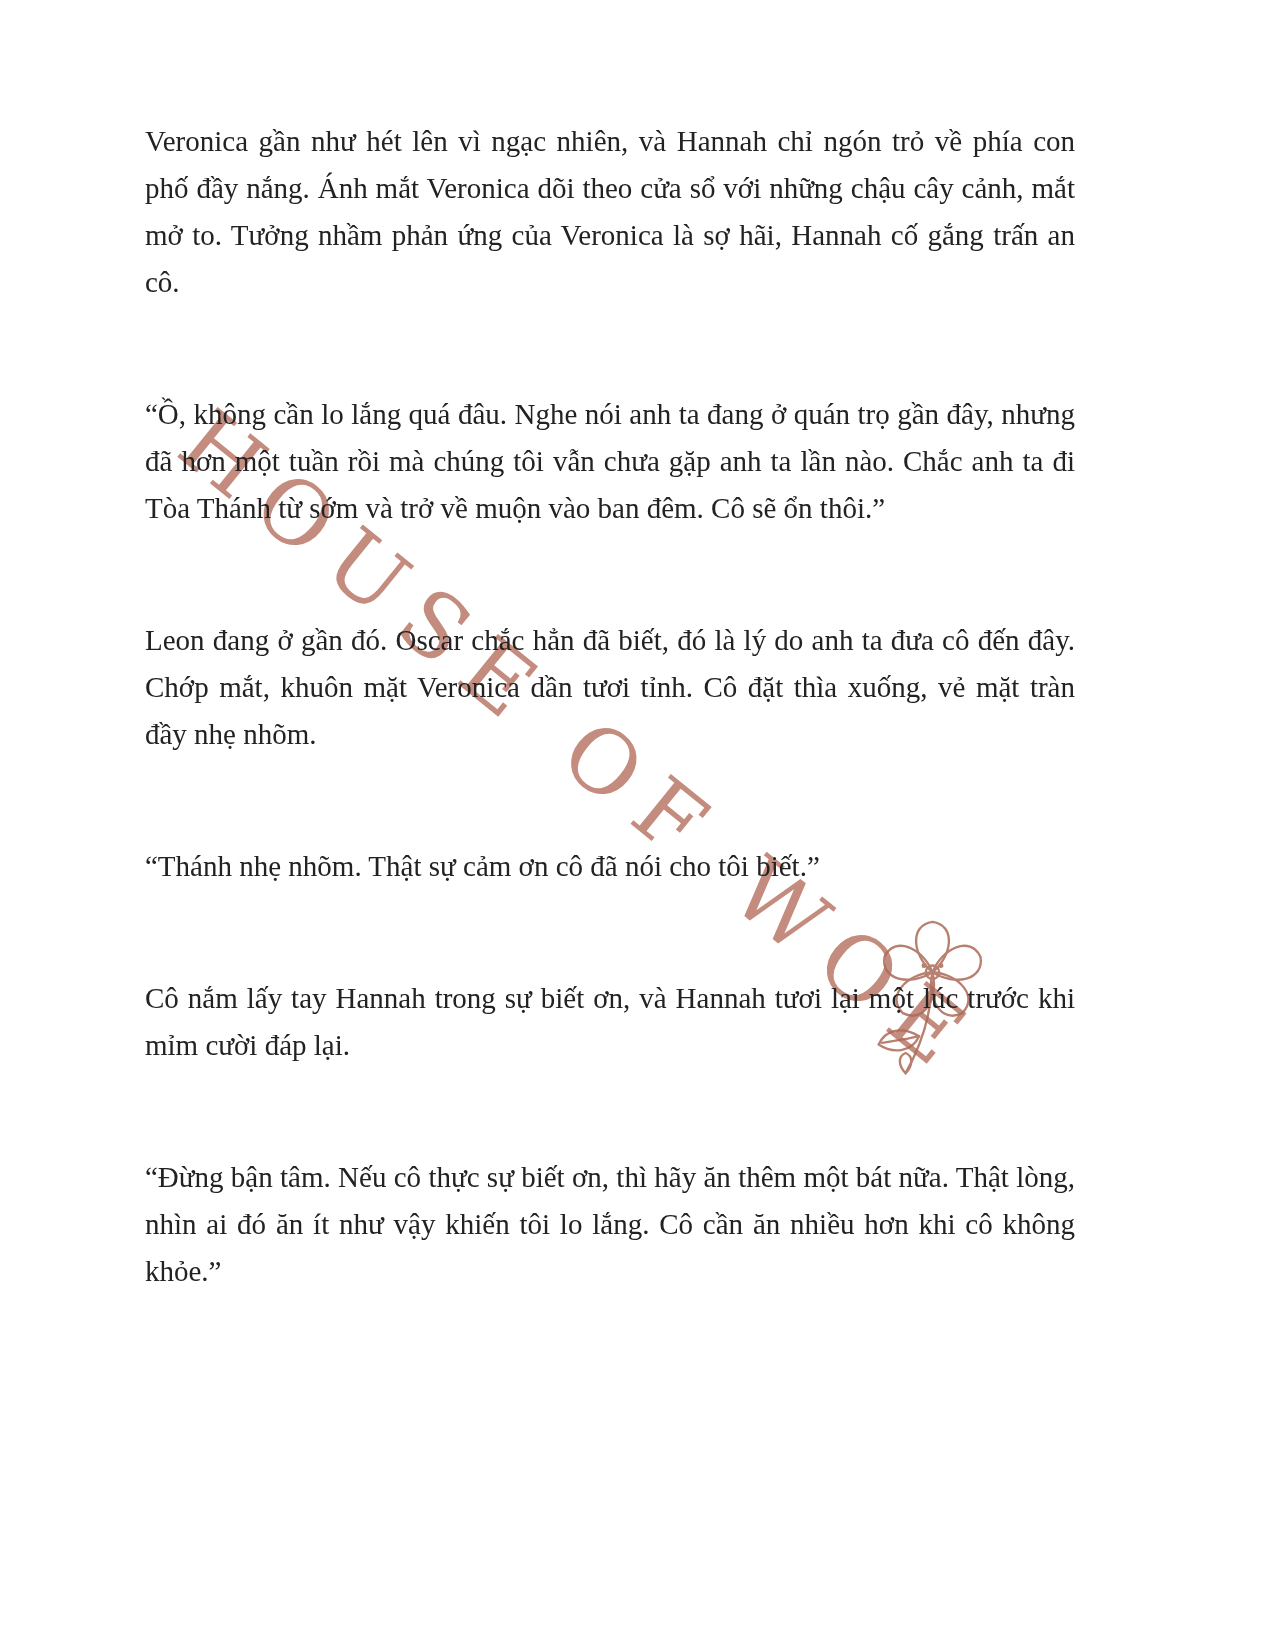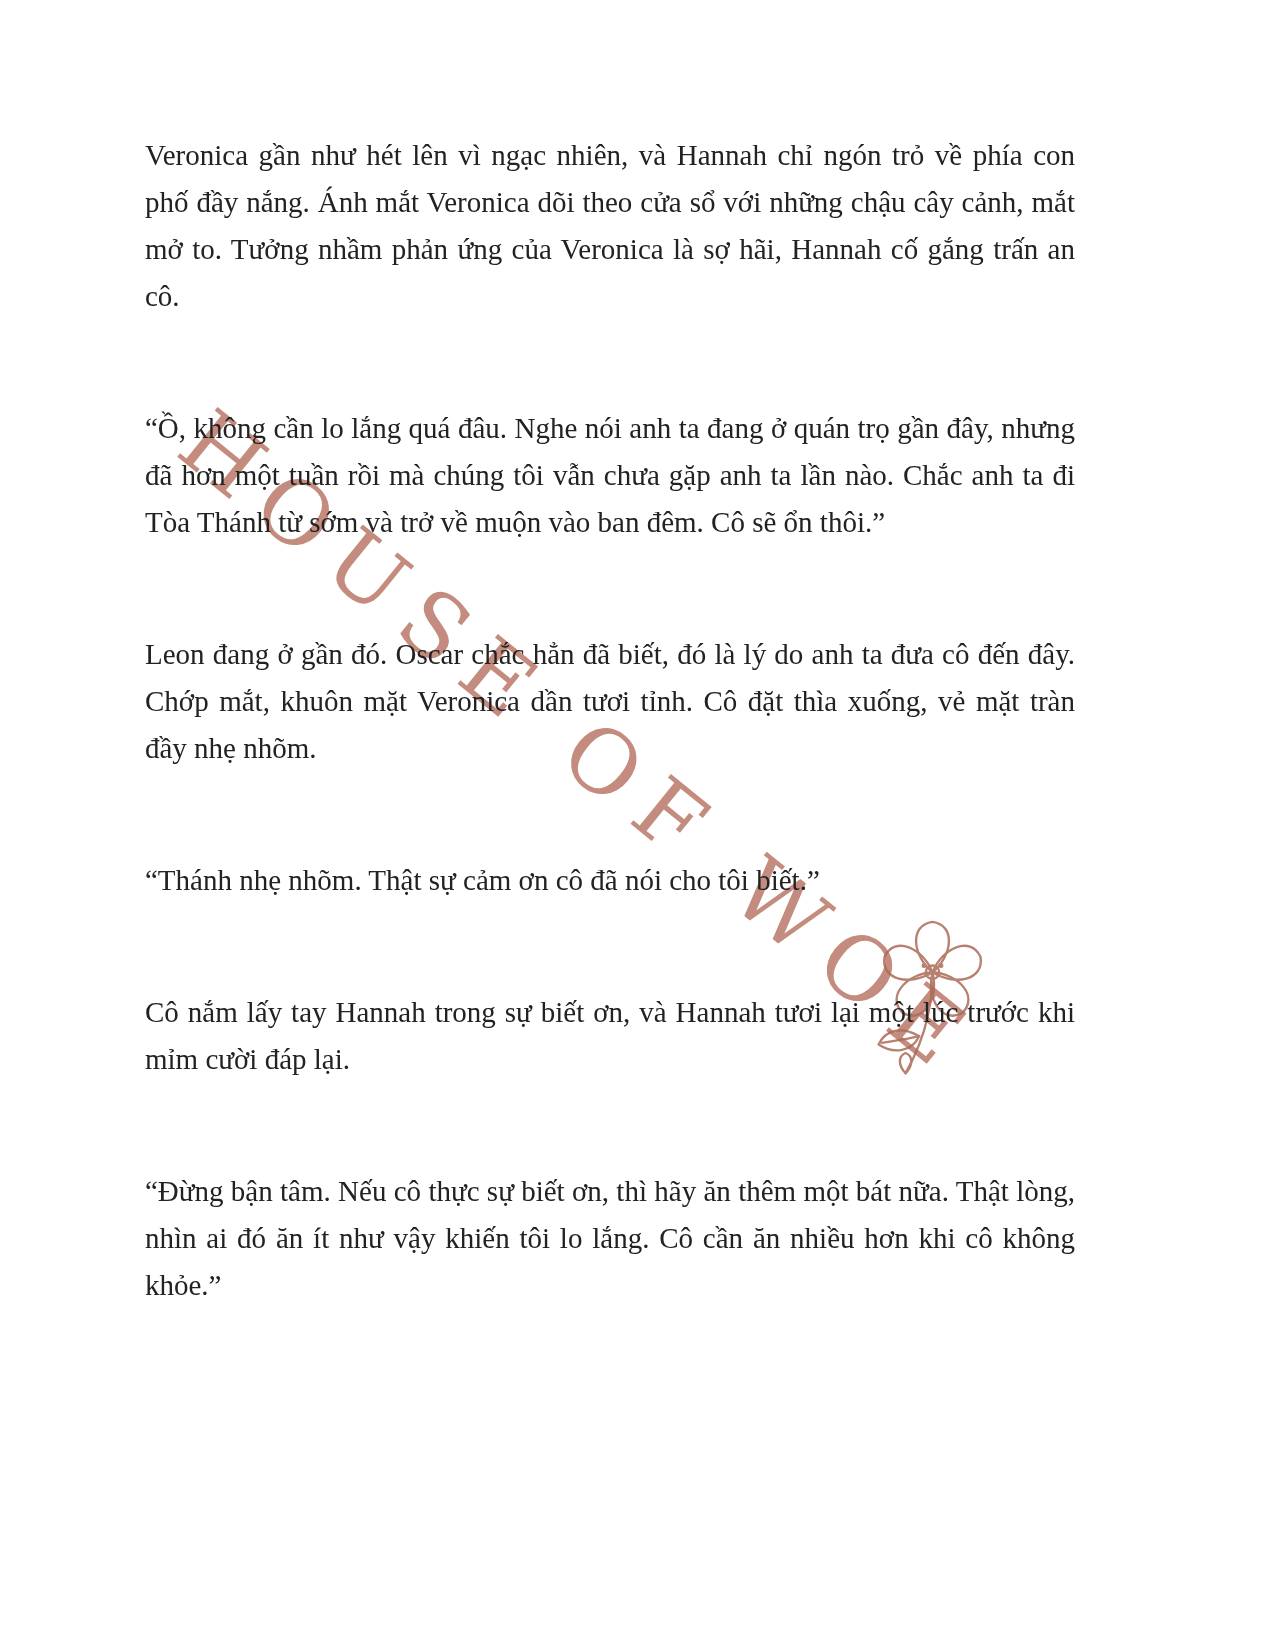--- a/index.html
+++ b/index.html
@@ -36,21 +36,21 @@
     left: 845px;
     top: 905px;
     width: 175px;
     height: 185px;
     z-index: 0;
     opacity: 0.85;
   }
   .content {
     position: absolute;
     left: 145px;
-    top: 132px;
+    top: 118px;
     width: 930px;
     z-index: 1;
   }
   .content p {
     margin: 0 0 85px 0;
     font-size: 29px;
     line-height: 47px;
     text-align: justify;
     color: #222222;
   }

